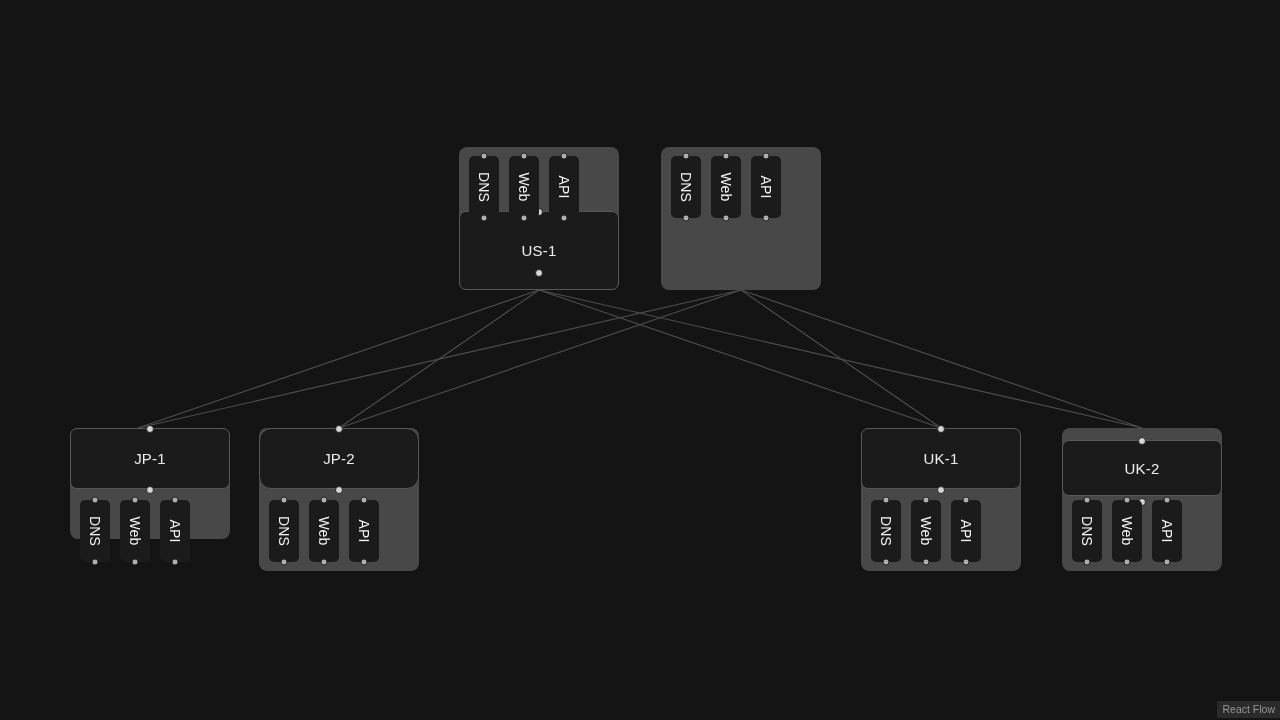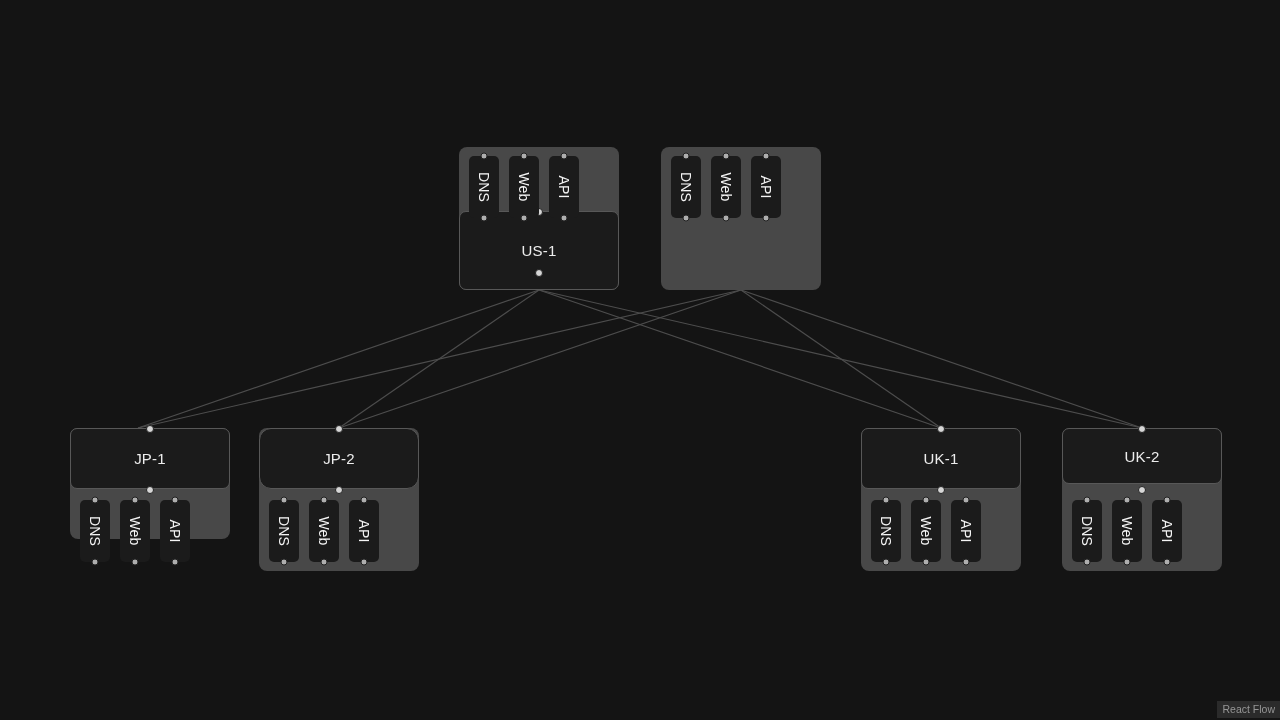--- a/index.html
+++ b/index.html
@@ -210,21 +210,21 @@
           <div class="handle sm" style="left: 50%; top: 0px;"></div>
           <div class="handle sm" style="left: 50%; top: 62px;"></div>
         </div>
         <div class="chip" style="left: 90px; top: 72px; width: 30px; height: 62px;">
           <span class="chip-text">API</span>
           <div class="handle sm" style="left: 50%; top: 0px;"></div>
           <div class="handle sm" style="left: 50%; top: 62px;"></div>
         </div>
       </div>
       <div class="rf-node" style="left: 1062px; top: 428px; width: 160px; height: 143px;">
-        <div class="label-box" style="height: 56px; top: 0px;">
+        <div class="label-box" style="height: 56px; top: 12px;">
           <span class="node-label">UK-2</span>
           <div class="handle lg" style="left: 50%; top: 0px;"></div>
           <div class="handle lg" style="left: 50%; top: 61px;"></div>
         </div>
         <div class="chip" style="left: 10px; top: 72px; width: 30px; height: 62px;">
           <span class="chip-text">DNS</span>
           <div class="handle sm" style="left: 50%; top: 0px;"></div>
           <div class="handle sm" style="left: 50%; top: 62px;"></div>
         </div>
         <div class="chip" style="left: 50px; top: 72px; width: 30px; height: 62px;">

